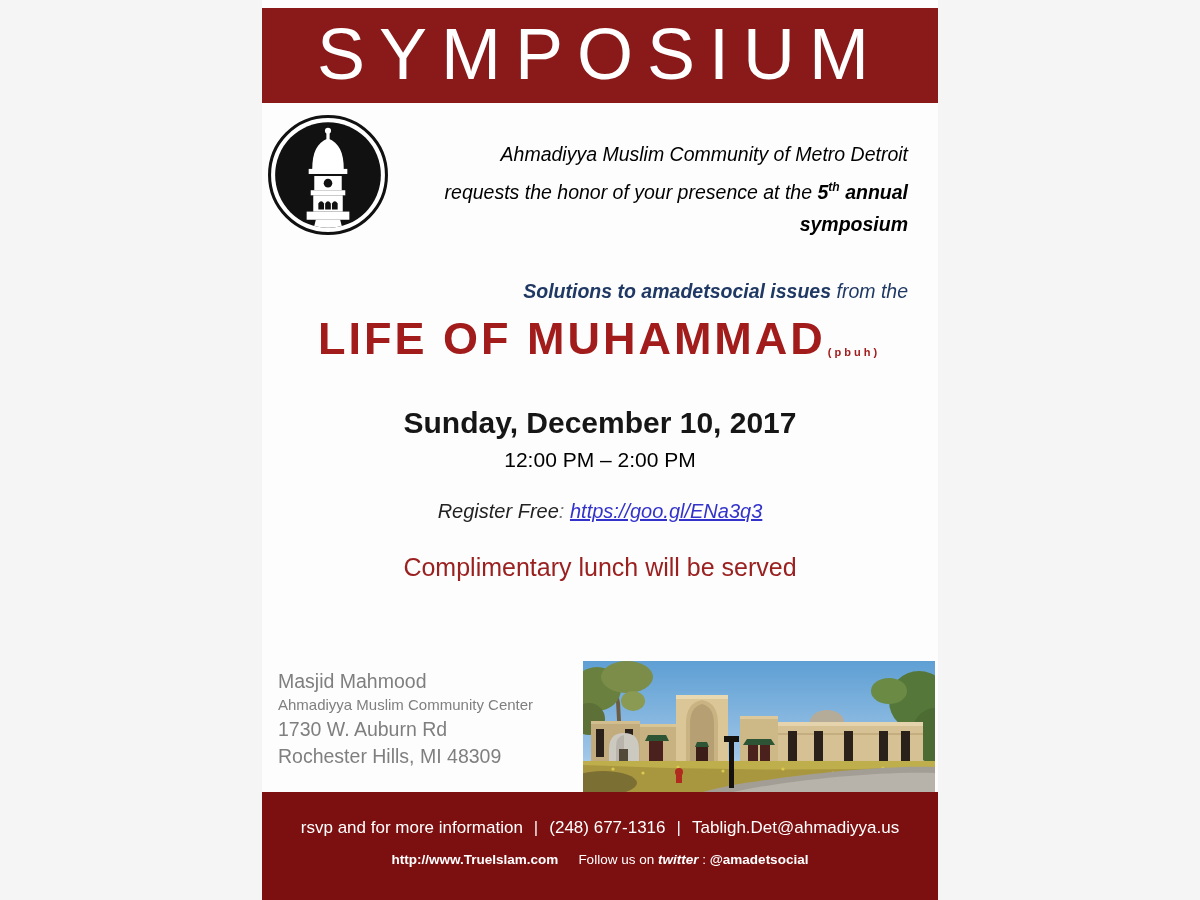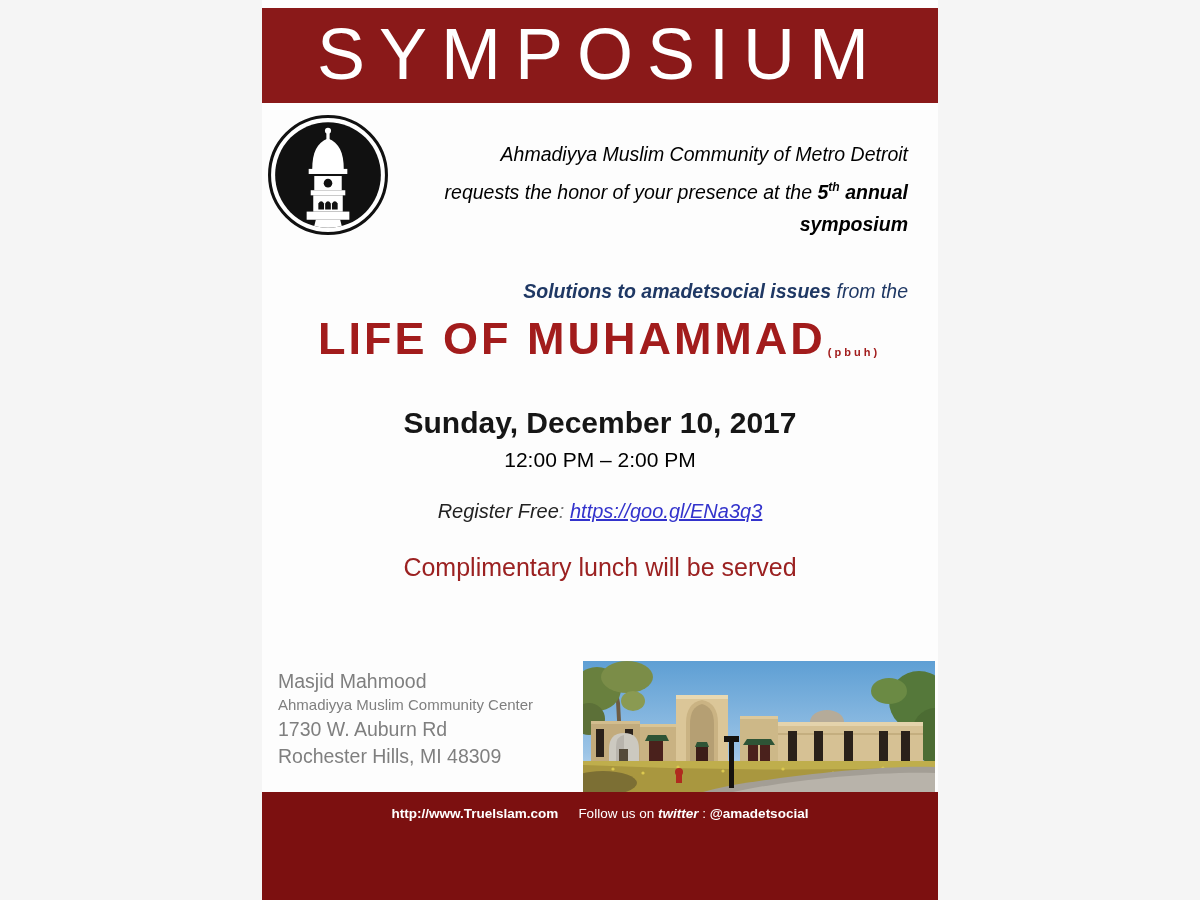--- a/index.html
+++ b/index.html
@@ -239,18 +239,21 @@
 
       <rect x="93" y="112" width="6" height="10" fill="#b02a1e"></rect>
       <circle cx="96" cy="111" r="4" fill="#b02a1e"></circle>
 
       <rect x="146" y="77" width="5" height="50" fill="#15120e"></rect>
       <rect x="141" y="75" width="15" height="6" fill="#15120e"></rect>
     </svg>
   </div>
 
   <div class="footer">
+    <div class="line1">
+      <span>rsvp and for more information</span><span class="sep">|</span><span>(248) 677-1316</span><span class="sep">|</span><span>Tabligh.Det@ahmadiyya.us</span>
+    </div>
     <div class="line2">
       <span class="website">http://www.TrueIslam.com</span><span>Follow us on </span><span class="tw">twitter</span><span> : </span><span class="handle">@amadetsocial</span>
     </div>
   </div>
 
 </div>
 
 </body></html>

